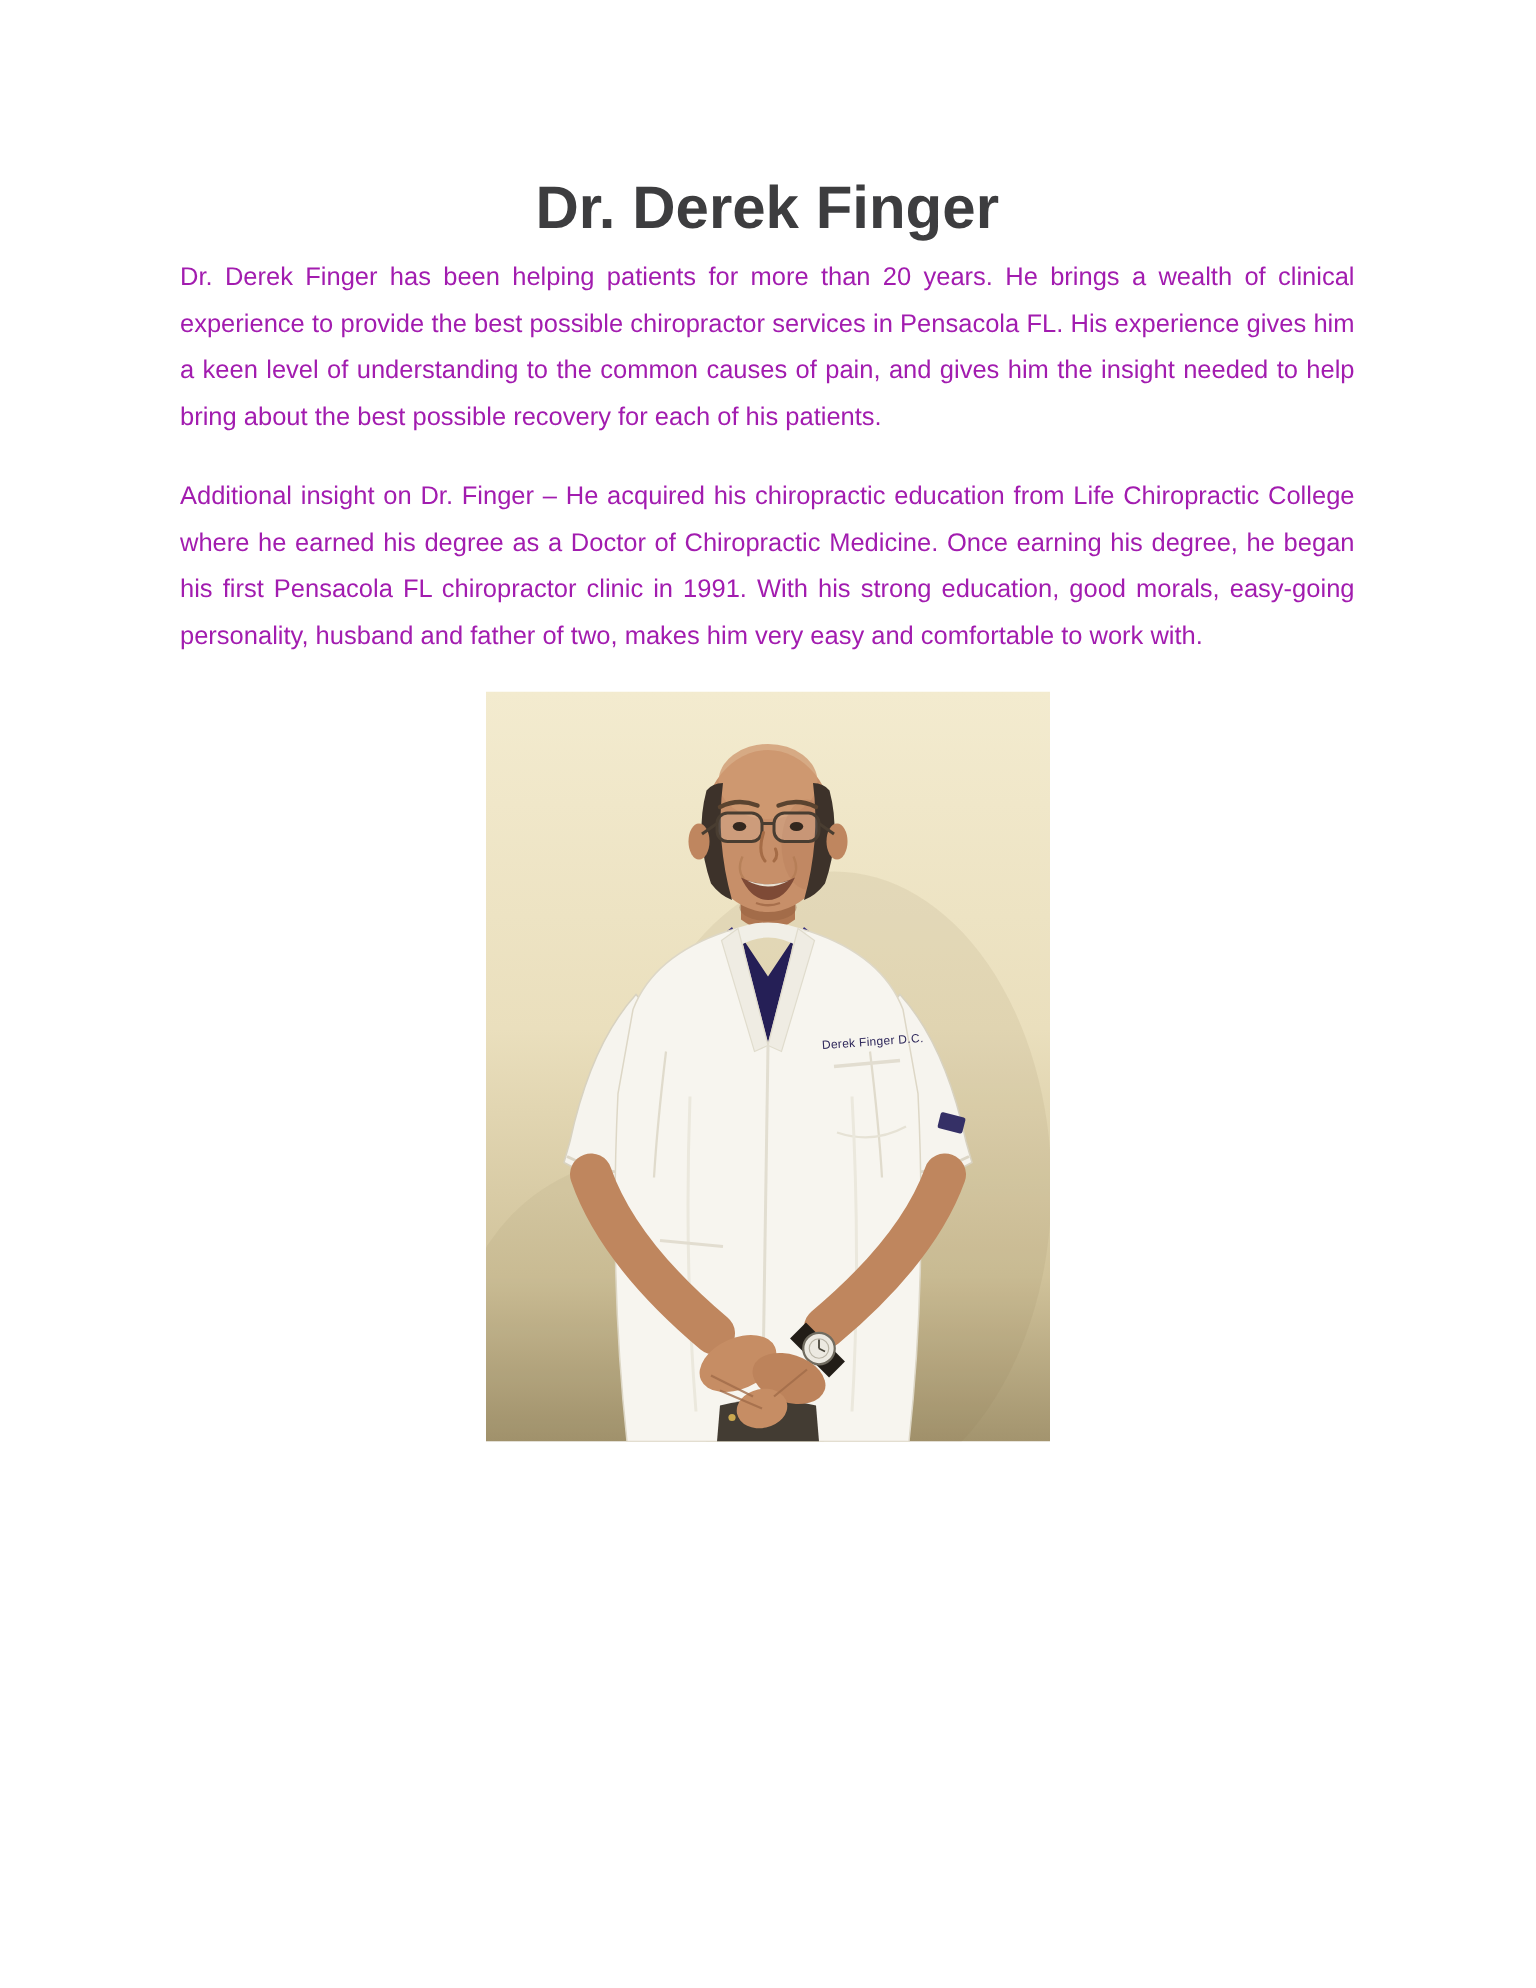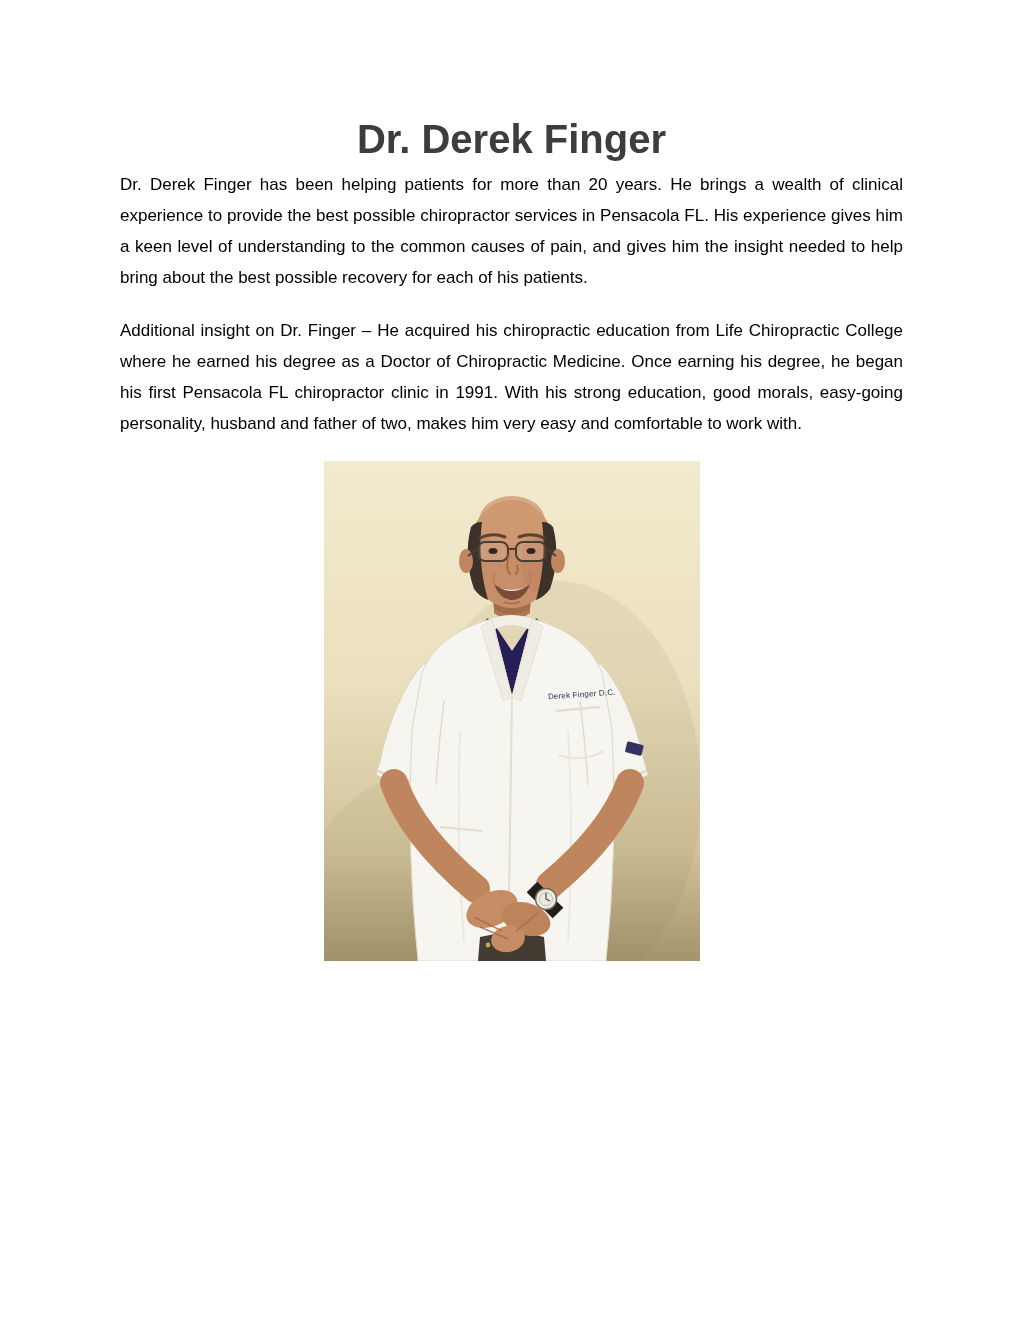--- a/index.html
+++ b/index.html
@@ -23,21 +23,21 @@
     font-size: 40px;
     line-height: 48px;
     font-weight: bold;
     color: #3d3d3f;
     letter-spacing: 0px;
   }
   .para {
     margin: 0 0 22px 0;
     font-size: 17px;
     line-height: 31px;
-    color: #000000;
+    color: #a21caf;
     text-align: justify;
     text-justify: inter-word;
   }
   .photo {
     margin: 15px auto 0 auto;
     width: 376px;
     height: 500px;
     display: block;
   }
   .photo svg { display: block; }

